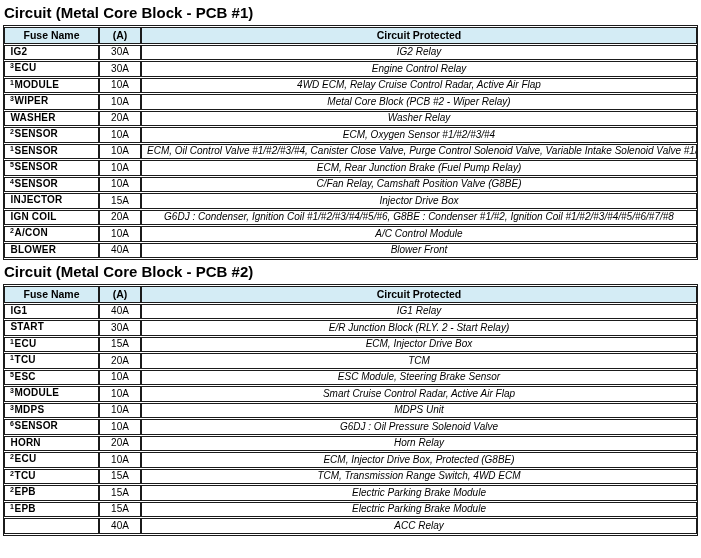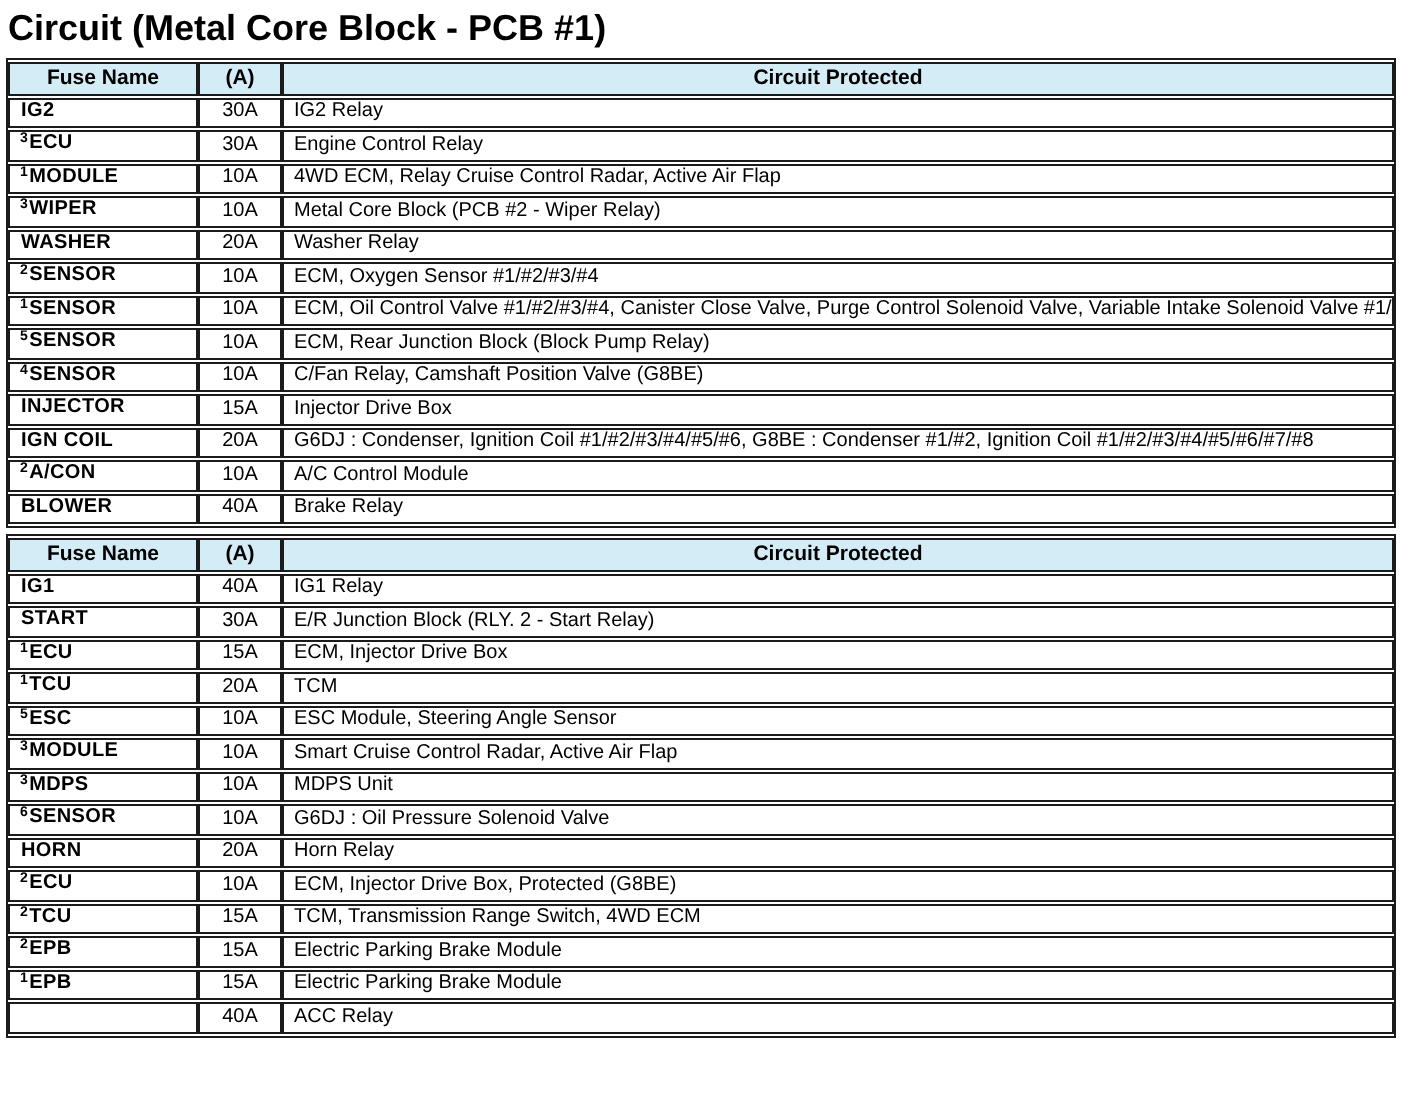--- a/index.html
+++ b/index.html
@@ -13,21 +13,21 @@
     font-family:"Liberation Sans", sans-serif;
     color:var(--text);
     width:701px;
   }
   .page{
     width:701px;
     min-height:558px;
     padding:2px 3px 4px 3px;
   }
   .section-title{
-    font-size:18px;
+    font-size:15px;
     font-weight:bold;
     margin:2px 0 4px 1px;
     white-space:nowrap;
   }
   table.fuse{
     width:100%;
     table-layout:fixed;
     border-collapse:separate;
     border-spacing:0 1px;
     border:1px solid var(--border);
@@ -61,23 +61,24 @@
     position:relative;
     top:-3px;
     margin-right:0.5px;
     font-weight:bold;
   }
   td.amp{
     text-align:center;
     white-space:nowrap;
   }
   td.circuit{
-    text-align:left;
+    text-align:center;
     white-space:nowrap;
     font-size:9.8px;
+    font-style:italic;
   }
 </style>
 </head>
 <body>
 
 <div class="page">
 
   <div class="section-title">Circuit (Metal Core Block - PCB #1)</div>
 
   <table class="fuse">
@@ -133,21 +134,21 @@
 
         <tr>
           <td class="fuse-name"><span class="sup">1</span><span class="nm">SENSOR</span></td>
           <td class="amp">10A</td>
           <td class="circuit">ECM, Oil Control Valve #1/#2/#3/#4, Canister Close Valve, Purge Control Solenoid Valve, Variable Intake Solenoid Valve #1/#2</td>
         </tr>
 
         <tr>
           <td class="fuse-name"><span class="sup">5</span><span class="nm">SENSOR</span></td>
           <td class="amp">10A</td>
-          <td class="circuit">ECM, Rear Junction Block (Block Pump Relay)</td>
+          <td class="circuit">ECM, Rear Junction Brake (Fuel Pump Relay)</td>
         </tr>
 
         <tr>
           <td class="fuse-name"><span class="sup">4</span><span class="nm">SENSOR</span></td>
           <td class="amp">10A</td>
           <td class="circuit">C/Fan Relay, Camshaft Position Valve (G8BE)</td>
         </tr>
 
         <tr>
           <td class="fuse-name"><span class="sup"></span><span class="nm">INJECTOR</span></td>
@@ -165,25 +166,26 @@
 
         <tr>
           <td class="fuse-name"><span class="sup">2</span><span class="nm">A/CON</span></td>
           <td class="amp">10A</td>
           <td class="circuit">A/C Control Module</td>
         </tr>
 
         <tr>
           <td class="fuse-name"><span class="sup"></span><span class="nm">BLOWER</span></td>
           <td class="amp">40A</td>
-          <td class="circuit">Brake Relay</td>
+          <td class="circuit">Blower Front</td>
         </tr>
       </tbody>
   </table>
 
+  <div class="section-title">Circuit (Metal Core Block - PCB #2)</div>
 
   <table class="fuse">
     <colgroup>
       <col class="c-name">
         <col class="c-amp">
         <col>
     </colgroup>
     <thead>
       <tr>
         <th>Fuse Name</th>
@@ -213,21 +215,21 @@
 
         <tr>
           <td class="fuse-name"><span class="sup">1</span><span class="nm">TCU</span></td>
           <td class="amp">20A</td>
           <td class="circuit">TCM</td>
         </tr>
 
         <tr>
           <td class="fuse-name"><span class="sup">5</span><span class="nm">ESC</span></td>
           <td class="amp">10A</td>
-          <td class="circuit">ESC Module, Steering Angle Sensor</td>
+          <td class="circuit">ESC Module, Steering Brake Sensor</td>
         </tr>
 
         <tr>
           <td class="fuse-name"><span class="sup">3</span><span class="nm">MODULE</span></td>
           <td class="amp">10A</td>
           <td class="circuit">Smart Cruise Control Radar, Active Air Flap</td>
         </tr>
 
         <tr>
           <td class="fuse-name"><span class="sup">3</span><span class="nm">MDPS</span></td>

